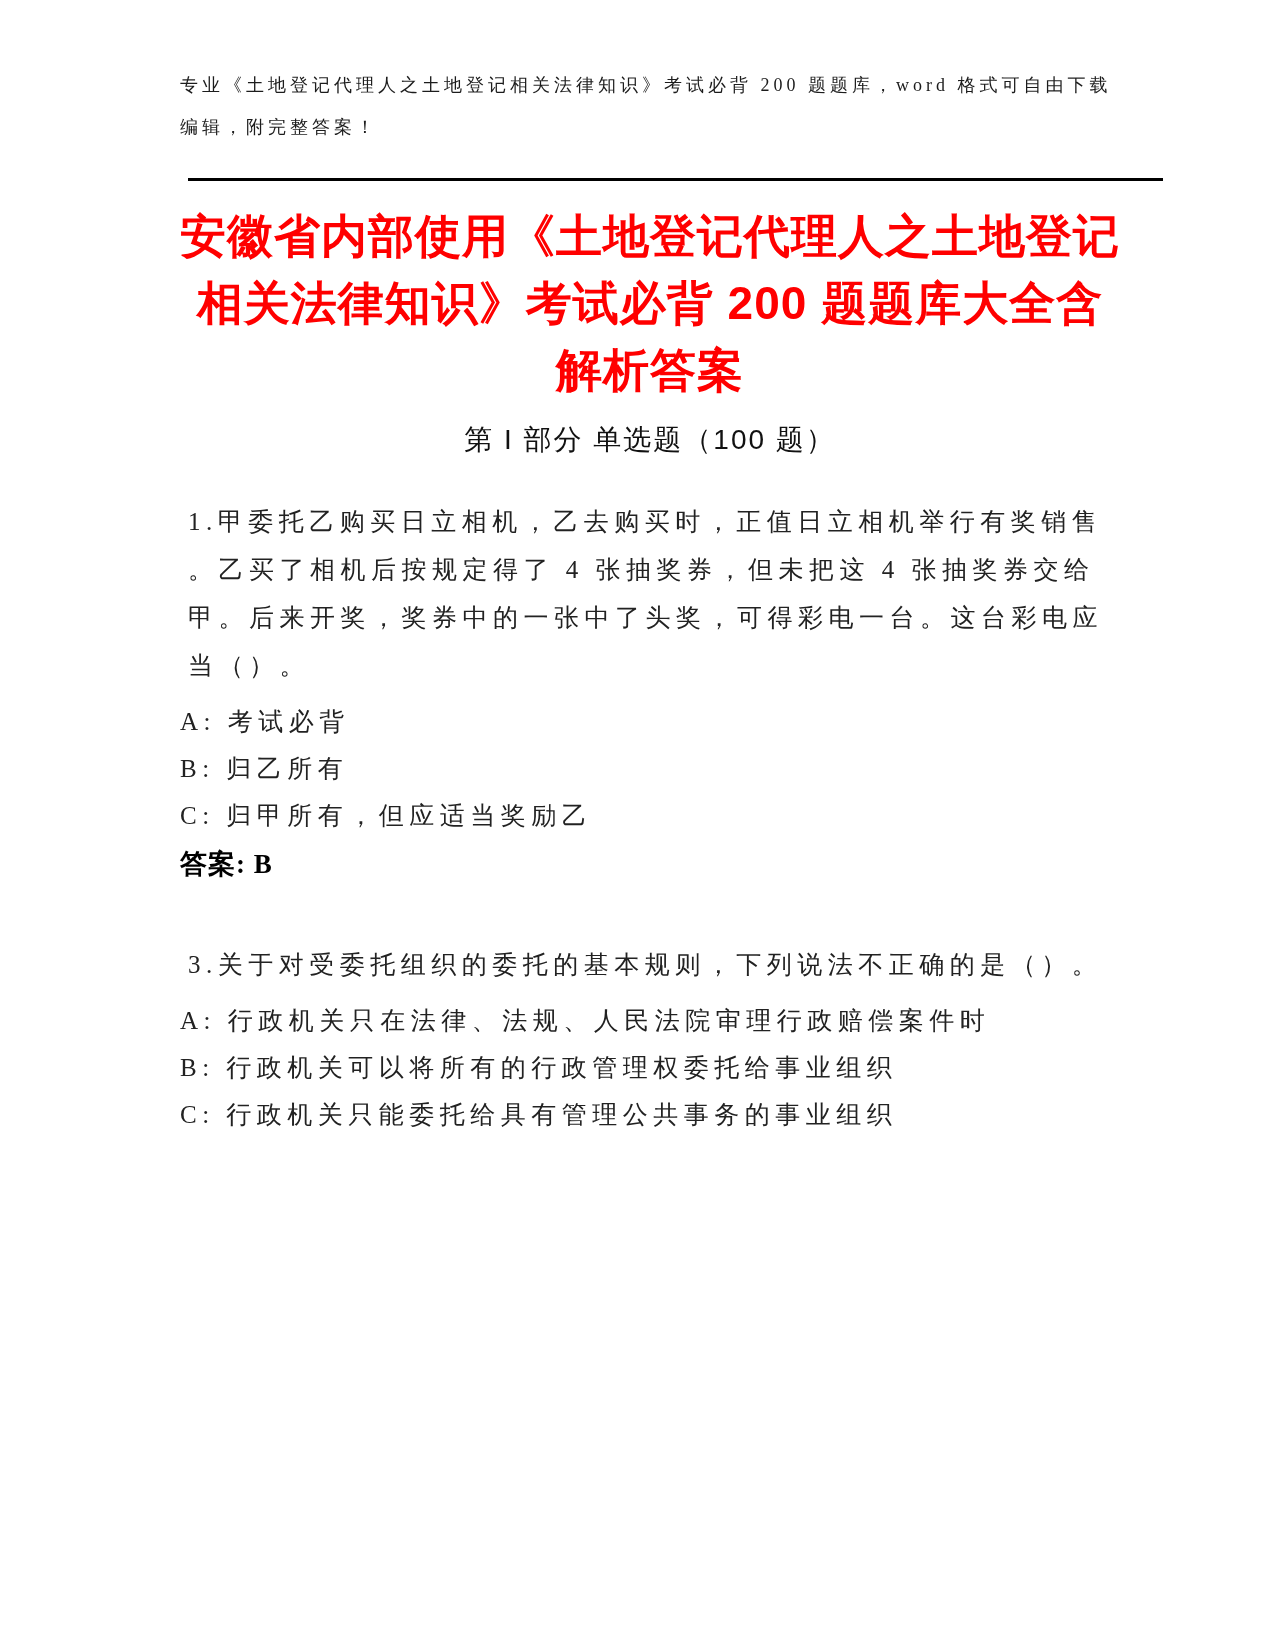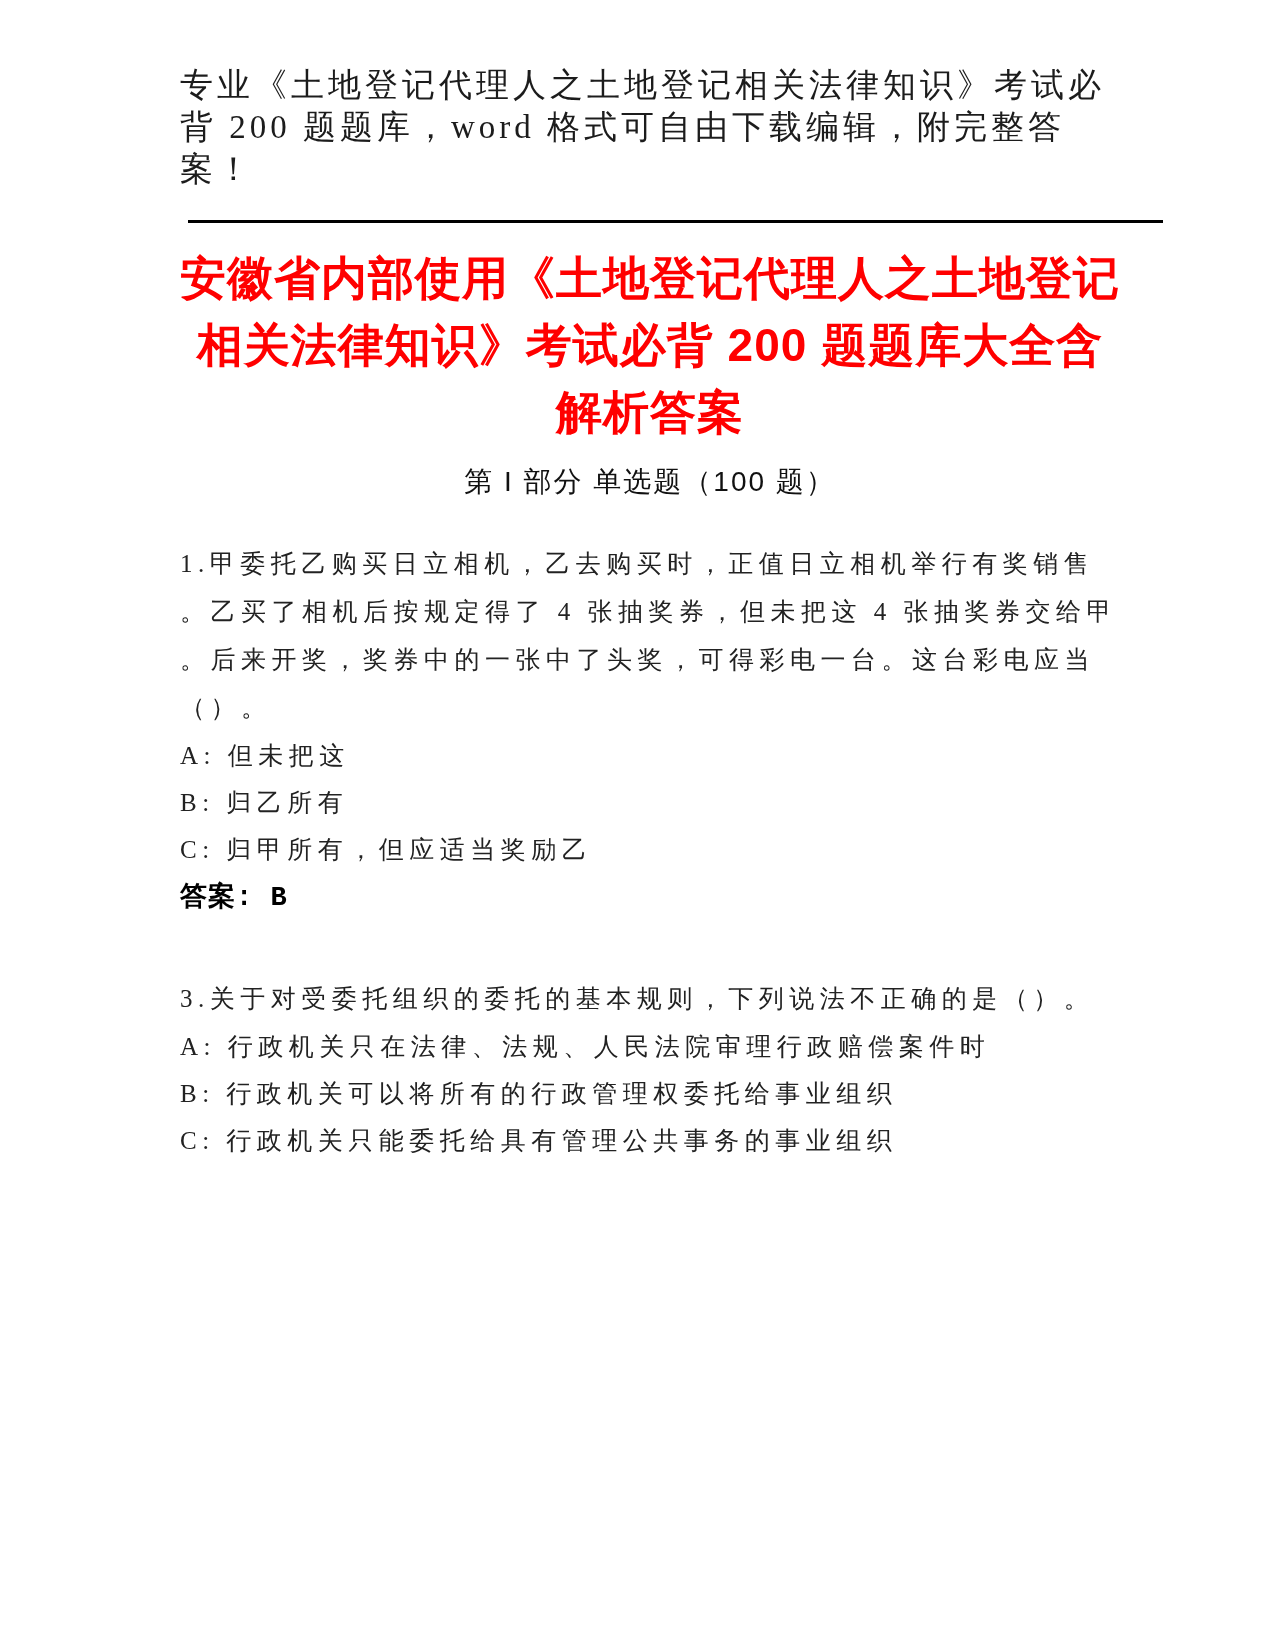--- a/index.html
+++ b/index.html
@@ -14,21 +14,21 @@
   }
   .page {
     position: relative;
     width: 1275px;
     height: 1650px;
     background: #ffffff;
   }
   .header-note {
     margin: 64px 0 0 180px;
     width: 940px;
-    font-size: 33px;
+    font-size: 18px;
     line-height: 42px;
     letter-spacing: 4px;
     color: #1c1c1c;
   }
   .double-rule {
     margin: 30px 0 0 188px;
     width: 975px;
     height: 3px;
     border-top: 2px solid #000000;
     border-bottom: 1px solid #000000;
@@ -56,38 +56,38 @@
     color: #111111;
   }
   .question {
     margin: 54px 0 0 180px;
     width: 940px;
   }
   .question.first {
     margin-top: 38px;
   }
   .q-text {
-    margin: 0;
+    margin: 8px;
     font-size: 25px;
     line-height: 48px;
     letter-spacing: 5.5px;
     line-break: anywhere;
     color: #222222;
   }
   .option {
     margin: 0;
     font-size: 25px;
     line-height: 47px;
     letter-spacing: 5.5px;
     line-break: anywhere;
     color: #222222;
   }
   .answer {
     margin: 2px 0 0 0;
-    font-family: Liberation Mono, monospace;
+    font-family: Liberation Serif, serif;
     font-weight: bold;
     font-size: 27px;
     line-height: 46px;
     letter-spacing: 1px;
     color: #000000;
   }
 </style>
 </head>
 <body>
 
@@ -97,21 +97,21 @@
     <p class="header-note">专业《土地登记代理人之土地登记相关法律知识》考试必背 200 题题库，word 格式可自由下载编辑，附完整答案！</p>
     <div class="double-rule"></div>
   </header>
 
   <h1 class="doc-title">安徽省内部使用《土地登记代理人之土地登记相关法律知识》考试必背 200 题题库大全含解析答案</h1>
 
   <h2 class="section-heading">第 I 部分 单选题（100 题）</h2>
 
   <section class="question first">
     <p class="q-text">1.甲委托乙购买日立相机，乙去购买时，正值日立相机举行有奖销售。乙买了相机后按规定得了 4 张抽奖券，但未把这 4 张抽奖券交给甲。后来开奖，奖券中的一张中了头奖，可得彩电一台。这台彩电应当（）。</p>
-    <p class="option">A: 但未把这</p>
+    <p class="option">A: 考试必背</p>
     <p class="option">B: 归乙所有</p>
     <p class="option">C: 归甲所有，但应适当奖励乙</p>
     <p class="answer">答案: B</p>
   </section>
 
 
   <section class="question">
     <p class="q-text">3.关于对受委托组织的委托的基本规则，下列说法不正确的是（）。</p>
     <p class="option">A: 行政机关只在法律、法规、人民法院审理行政赔偿案件时</p>
     <p class="option">B: 行政机关可以将所有的行政管理权委托给事业组织</p>

